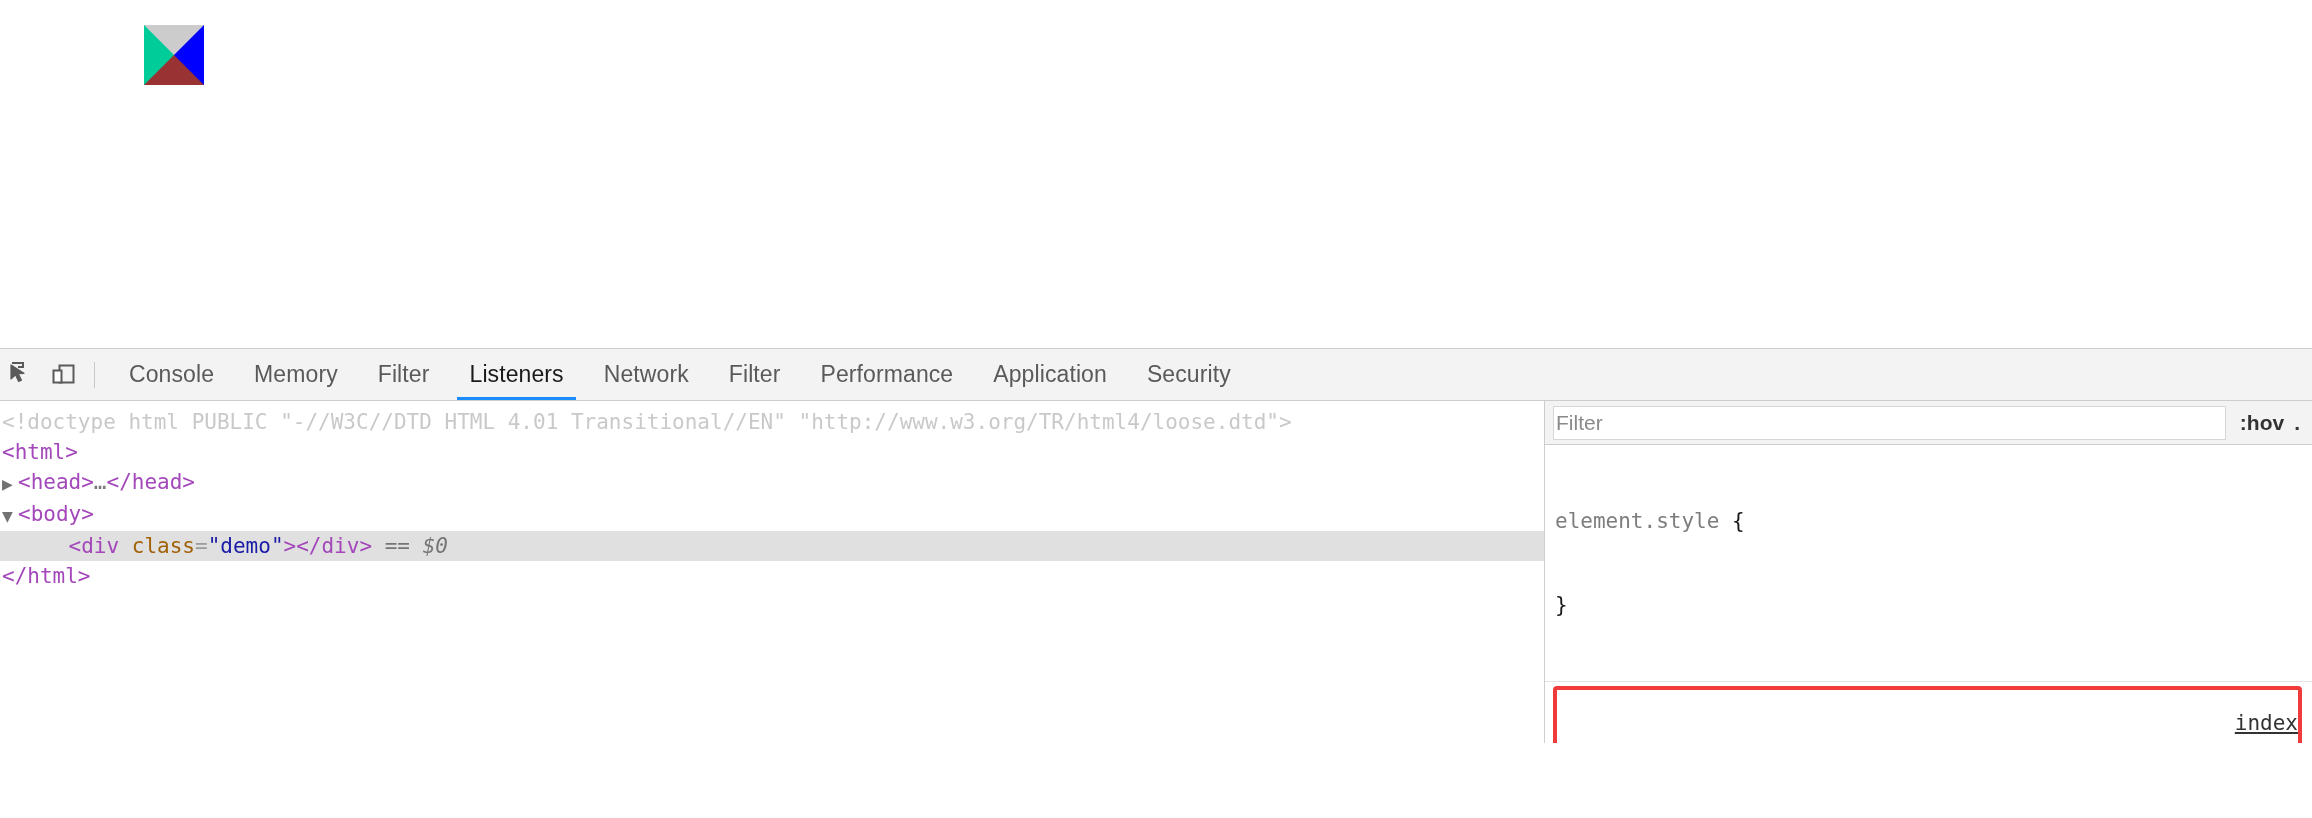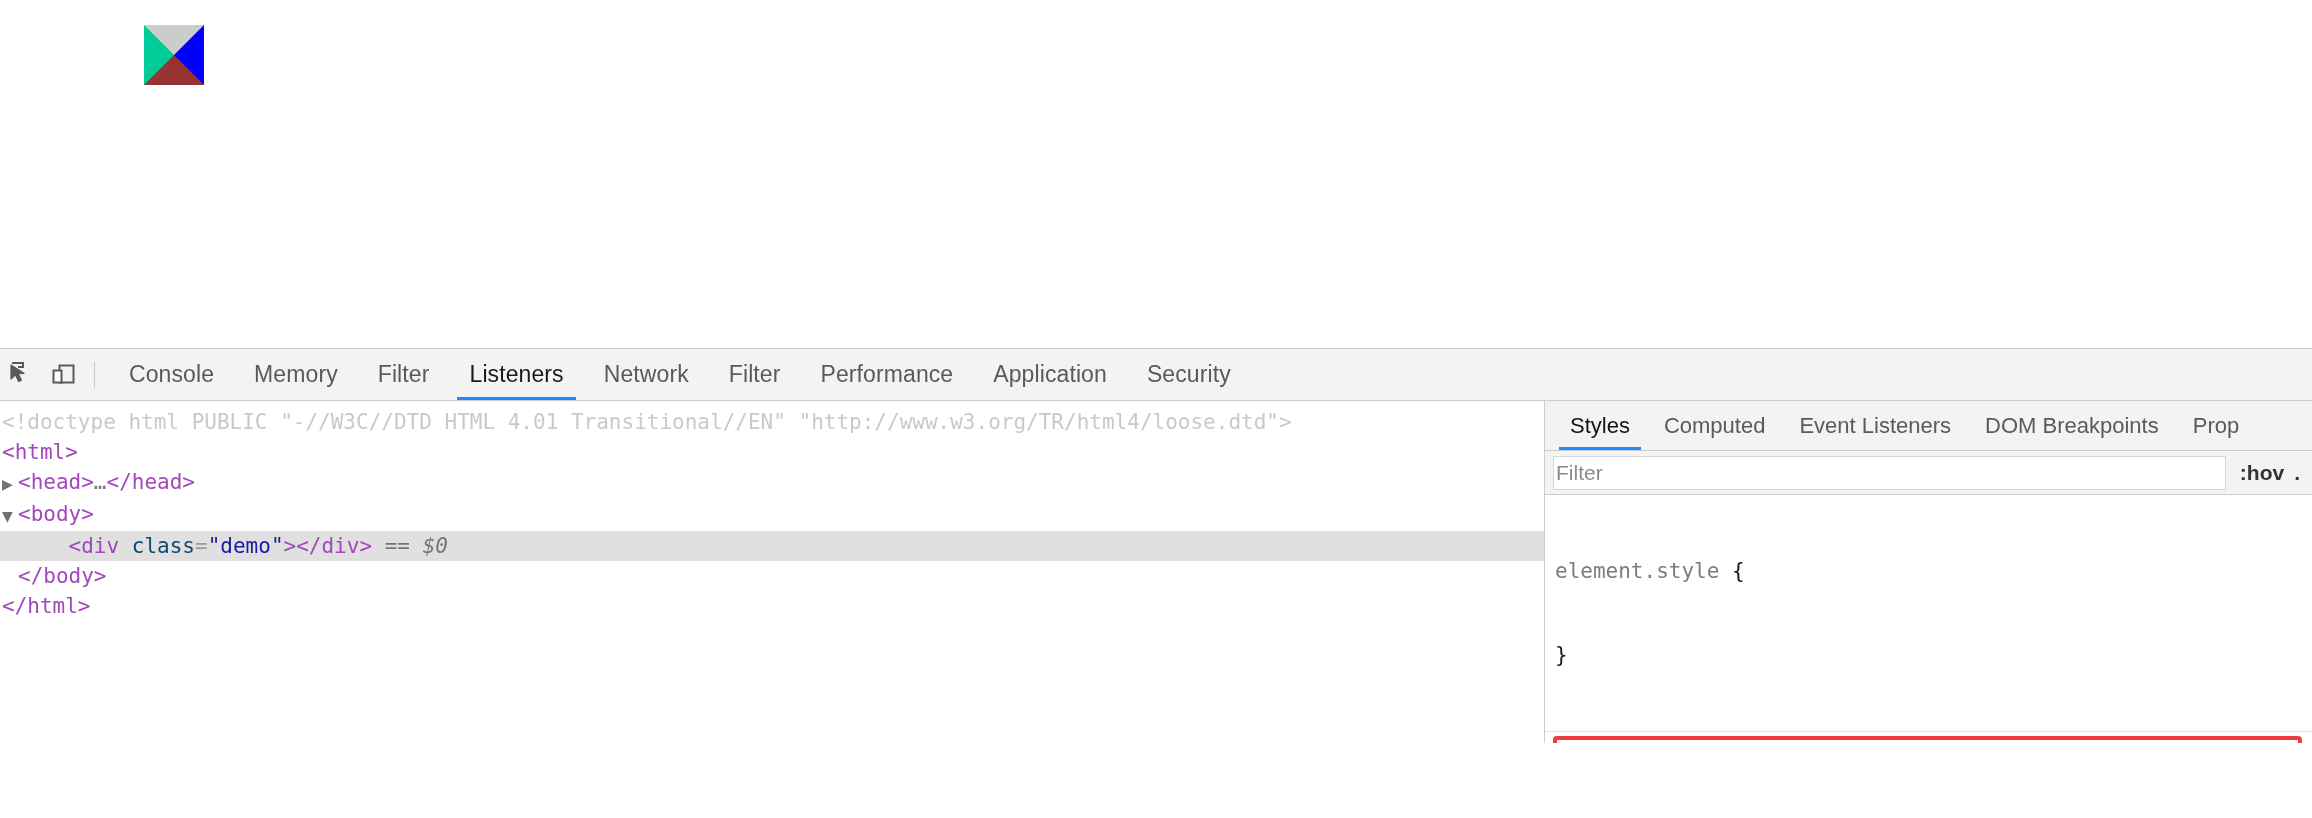--- a/index.html
+++ b/index.html
@@ -131,21 +131,21 @@
     display: inline-block;
     width: 16px;
     color: #727272;
     font-size: 14px;
     text-align: left;
     font-family: "DejaVu Sans", sans-serif;
   }
   .doctype { color: #c9c9c9; }
   .tag     { color: #a347ba; }
   .punct   { color: #9b9b9b; }
-  .attrn   { color: #0c4a6e; }
+  .attrn   { color: #a16207; }
   .attrv   { color: #1a1aa6; }
   .ellip   { color: #7a7a7a; }
   .dollar  { color: #767676; font-style: italic; }
 
   
   #styles-pane {
     flex: 1;
     background: #ffffff;
     display: flex;
     flex-direction: column;
@@ -315,45 +315,27 @@
       <div class="dom-line"><span class="doctype">&lt;!doctype html PUBLIC "-//W3C//DTD HTML 4.01 Transitional//EN" "http://www.w3.org/TR/html4/loose.dtd"&gt;</span></div>
 
       <div class="dom-line"><span class="tag">&lt;html&gt;</span></div>
 
       <div class="dom-line"><span class="tw">▶</span><span class="tag">&lt;head&gt;</span><span class="ellip">…</span><span class="tag">&lt;/head&gt;</span></div>
 
       <div class="dom-line"><span class="tw">▼</span><span class="tag">&lt;body&gt;</span></div>
 
       <div class="dom-line selected"><span class="tw"></span>    <span class="tag">&lt;div </span><span class="attrn">class</span><span class="punct">=</span><span class="attrv">"demo"</span><span class="tag">&gt;</span><span class="tag">&lt;/div&gt;</span> <span class="dollar">== $0</span></div>
 
-      <div class="dom-line"><span class="tw"></span><span class="tag">&lt;/body&gt;</span></div>
 
       <div class="dom-line"><span class="tag">&lt;/html&gt;</span></div>
 
     </div>
 
     <div id="styles-pane">
 
-      <div id="styles-tabbar">
-        <div class="stab active">
-            <span>Styles</span>
-          </div>
-        <div class="stab">
-            <span>Computed</span>
-          </div>
-        <div class="stab">
-            <span>Event Listeners</span>
-          </div>
-        <div class="stab">
-            <span>DOM Breakpoints</span>
-          </div>
-        <div class="stab">
-            <span>Prop</span>
-          </div>
-      </div>
 
       <div id="filter-bar">
         <input id="filter-input" type="text" placeholder="Filter" style="">
         <div class="hov-btn">:hov</div>
         <div class="cls-btn">.</div>
       </div>
 
       <div id="styles-content">
 
         <div class="rule-block">

